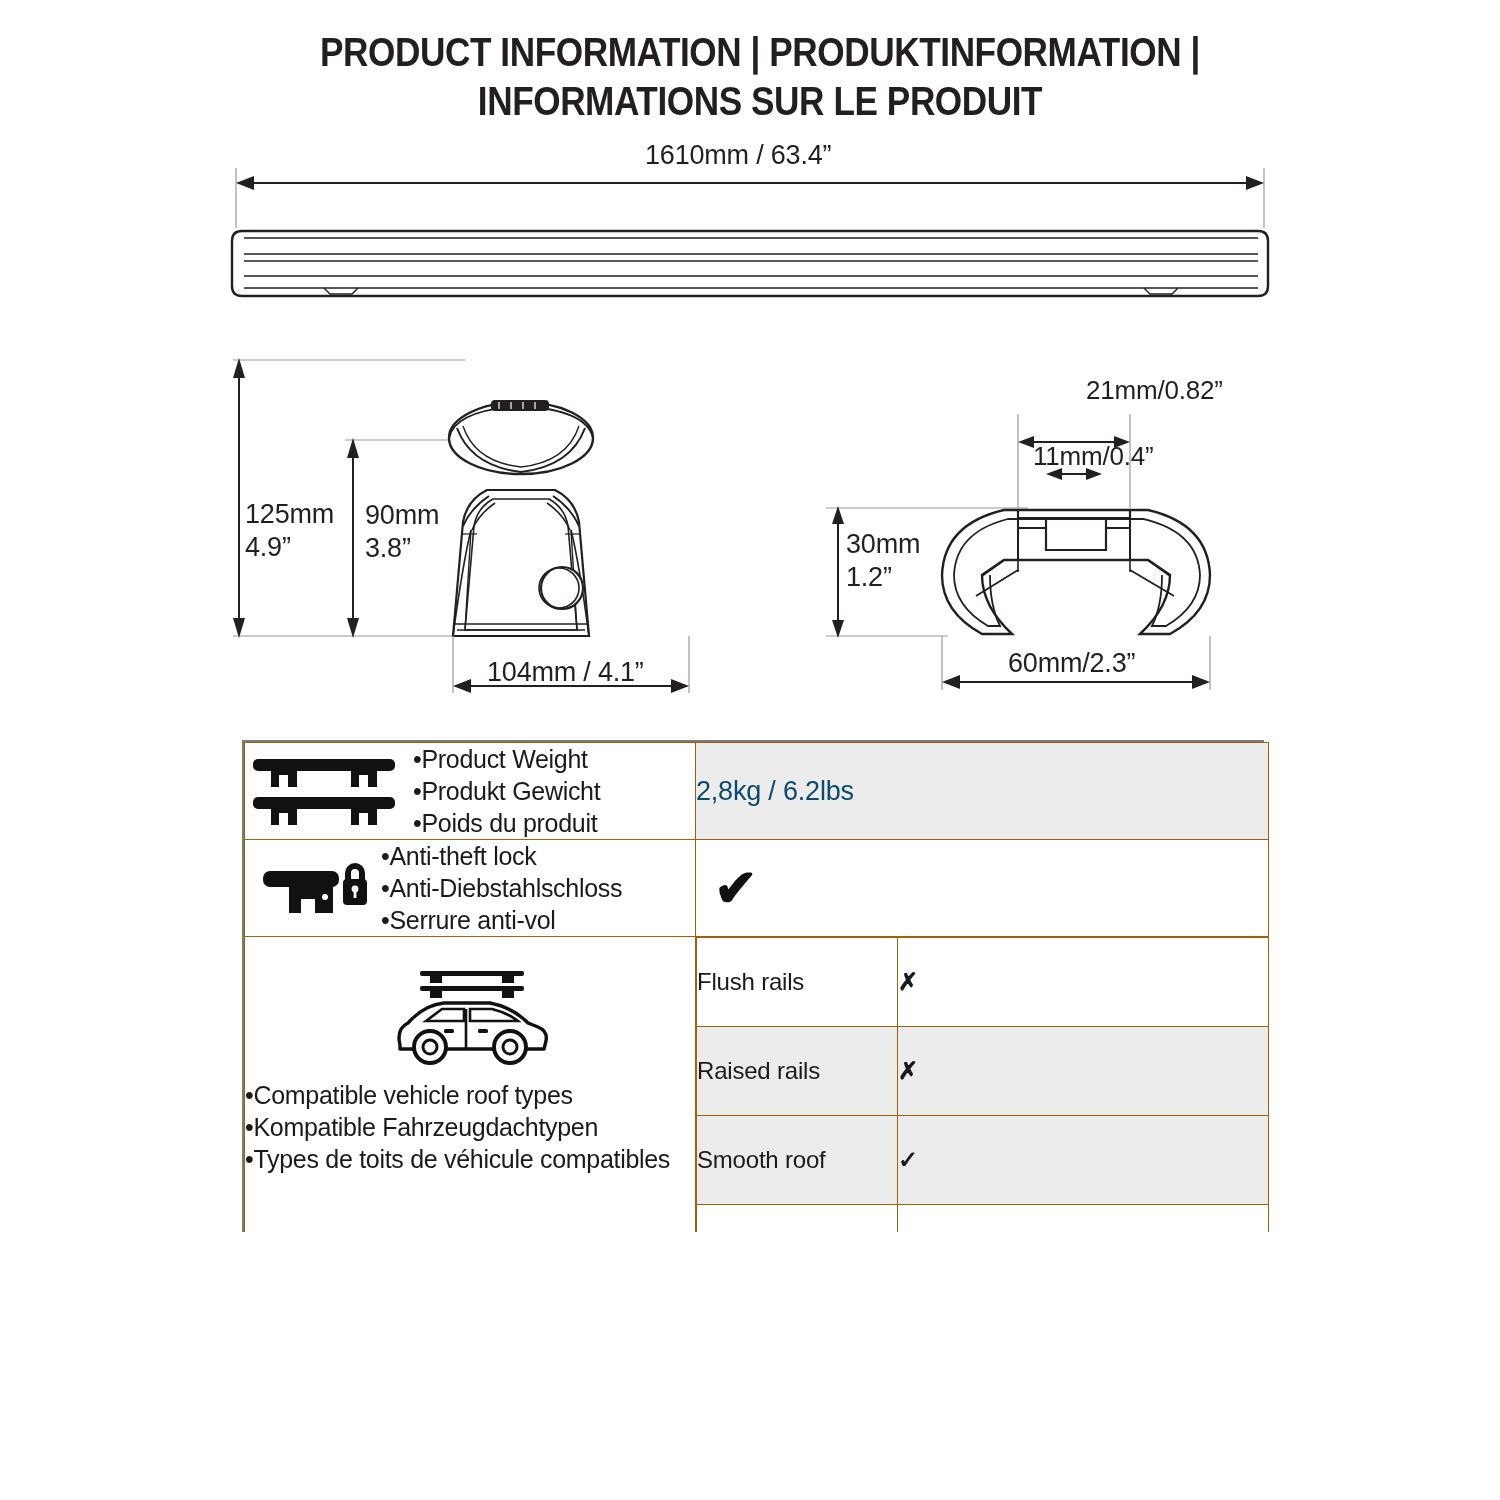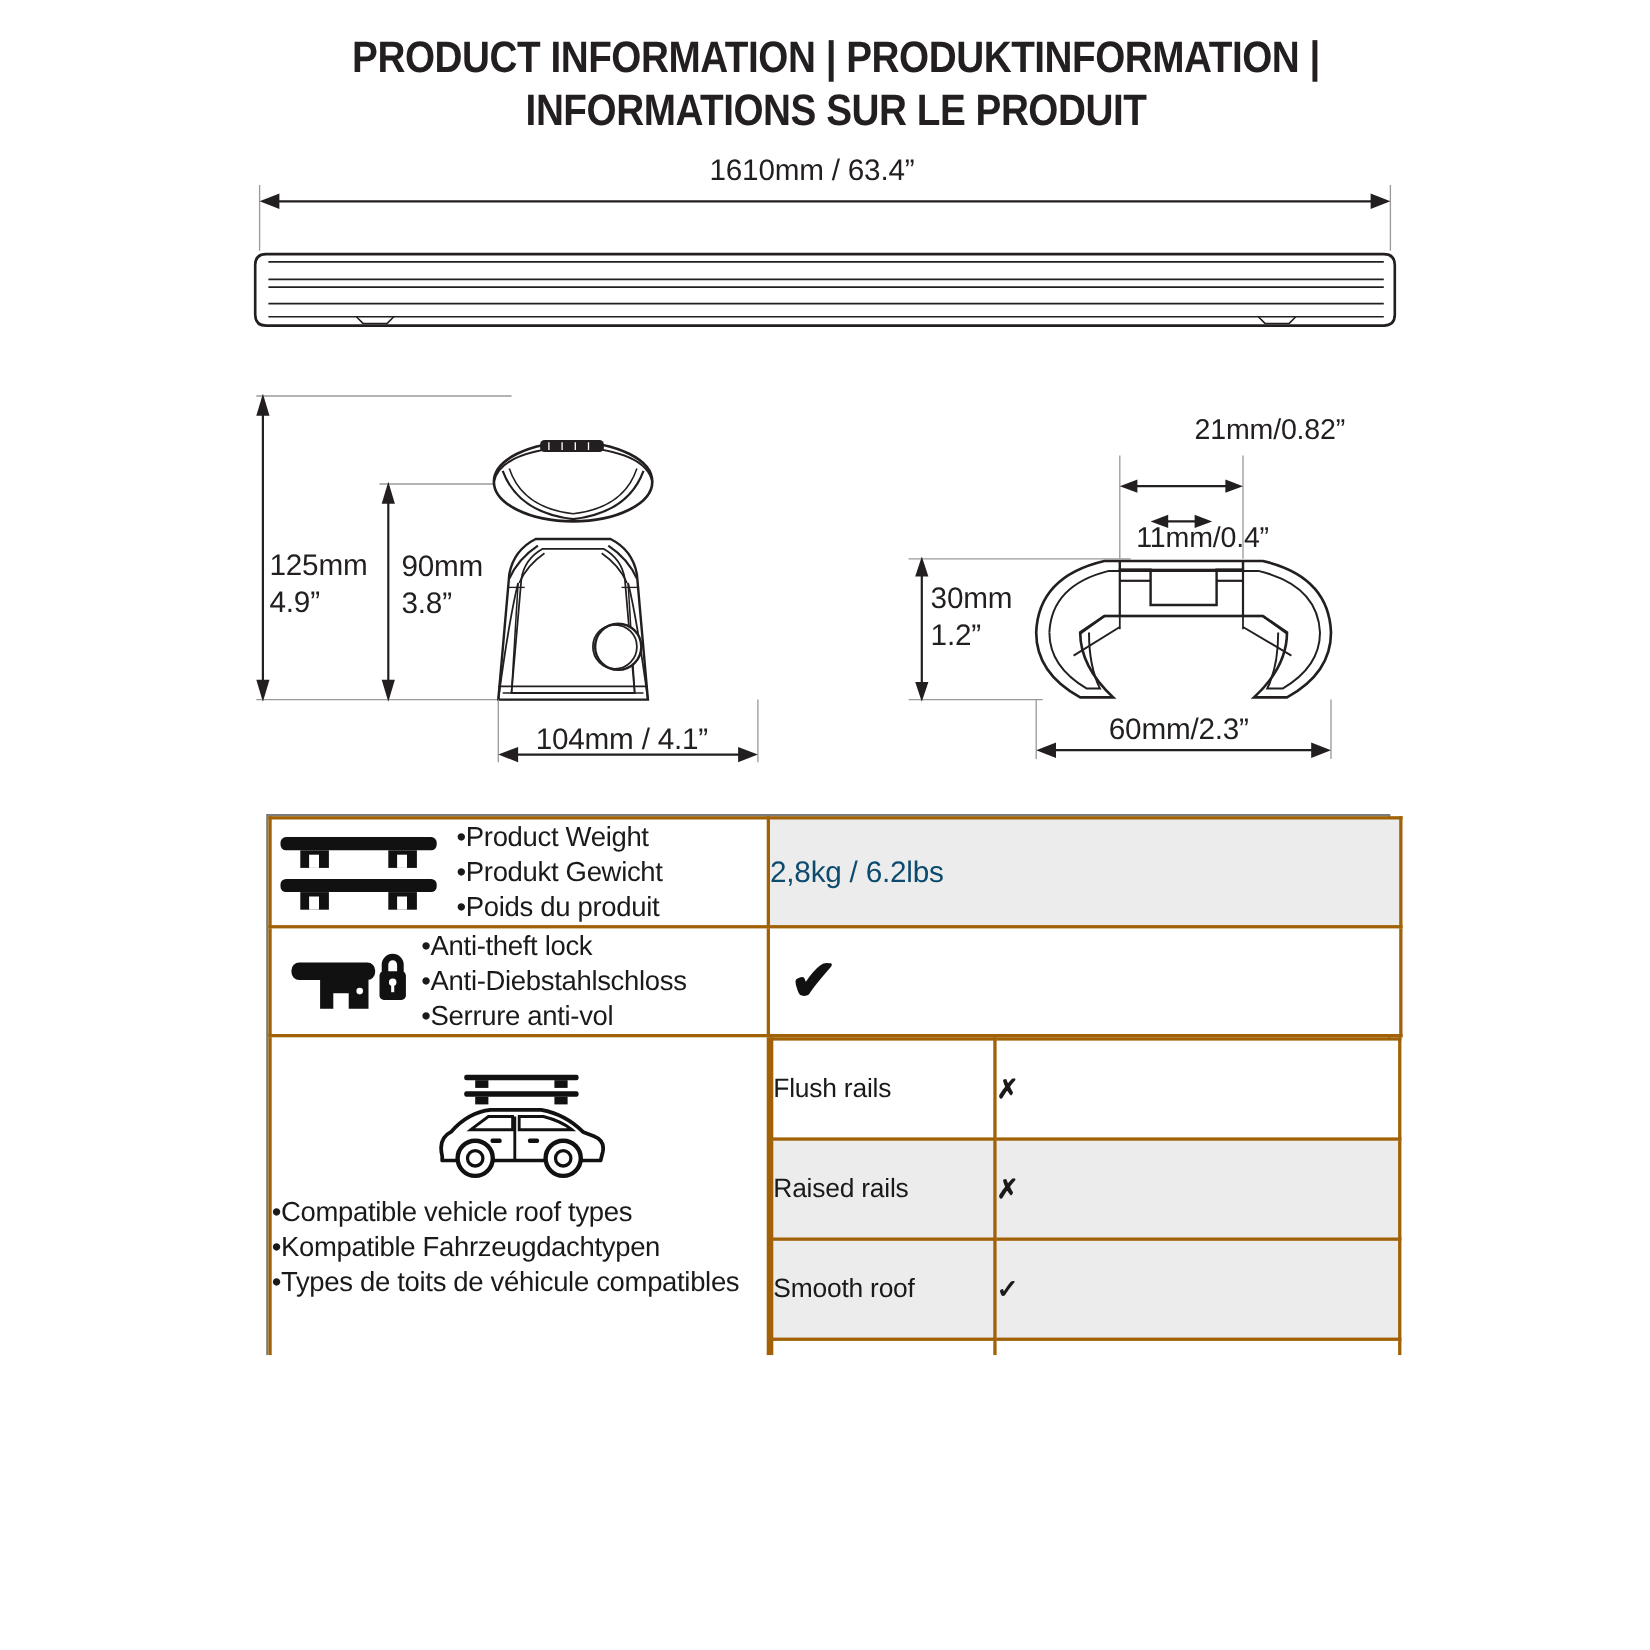--- a/index.html
+++ b/index.html
@@ -63,21 +63,21 @@
     border: 2px solid #7b7b7b;
     border-collapse: collapse;
     box-sizing: border-box;
   }
   #spec-table table {
     border-collapse: collapse;
     width: 100%;
     table-layout: fixed;
   }
   #spec-table td {
-    border: 3px solid #a16207;
+    border: 1px solid #a16207;
     vertical-align: middle;
     padding: 0;
   }
   .col-label { width: 450px; }
   .col-value { width: 572px; }
 
   .label-cell {
     padding: 10px 6px 10px 14px;
     background: #ffffff;
   }
@@ -233,21 +233,21 @@
     <line x1="310" y1="54" x2="310" y2="61" stroke="#ffffff" stroke-width="1.2"></line>
 
     <line x1="228" y1="288" x2="228" y2="345" stroke="#9a9a9a" stroke-width="1.2"></line>
     <line x1="464" y1="288" x2="464" y2="345" stroke="#9a9a9a" stroke-width="1.2"></line>
     <line x1="232" y1="338" x2="460" y2="338" stroke="#231f20" stroke-width="2"></line>
     <polygon points="228,338 246,331 246,345" fill="#231f20"></polygon>
     <polygon points="464,338 446,331 446,345" fill="#231f20"></polygon>
   </svg>
 
   <div class="dimtxt small" style="left:1086px; top:375px;">21mm/0.82”</div>
-  <div class="dimtxt small" style="left:1033px; top:441px;margin-top:32px;">11mm/0.4”</div>
+  <div class="dimtxt small" style="left:1033px; top:441px;">11mm/0.4”</div>
   <div class="dimtxt two" style="left:846px; top:528px;">
     <div>30mm</div>
     <div>1.2”</div>
   </div>
   <div class="dimtxt" style="left:1008px; top:648px;">60mm/2.3”</div>
 
   <svg class="draw" style="left:818px; top:400px;" width="470" height="300" viewBox="0 0 470 300">
 
     <line x1="200" y1="14" x2="200" y2="108" stroke="#9a9a9a" stroke-width="1.2"></line>
     <line x1="312" y1="14" x2="312" y2="108" stroke="#9a9a9a" stroke-width="1.2"></line>

